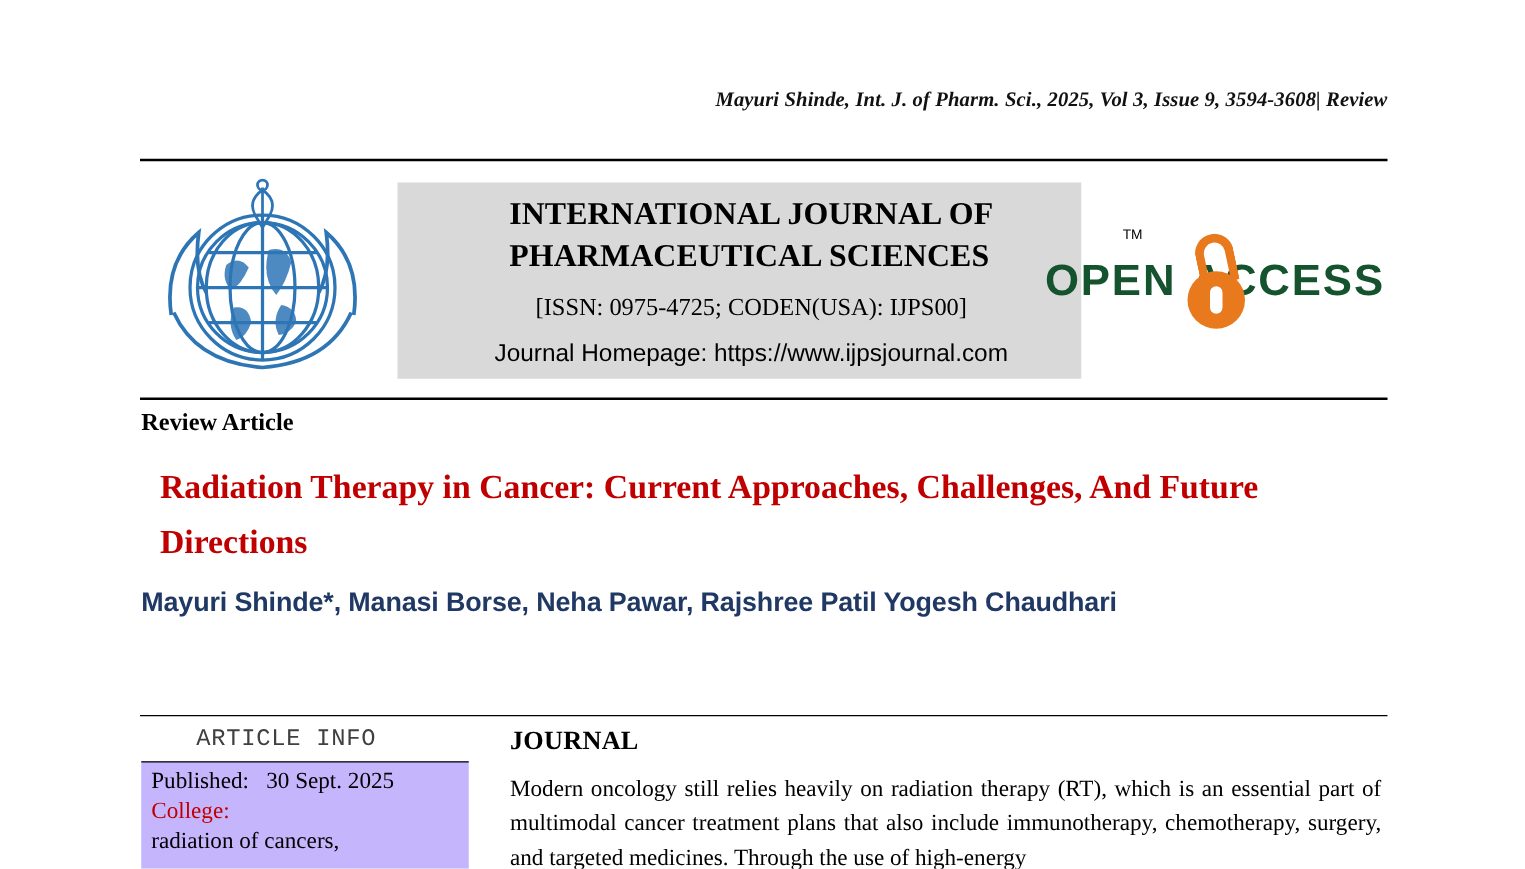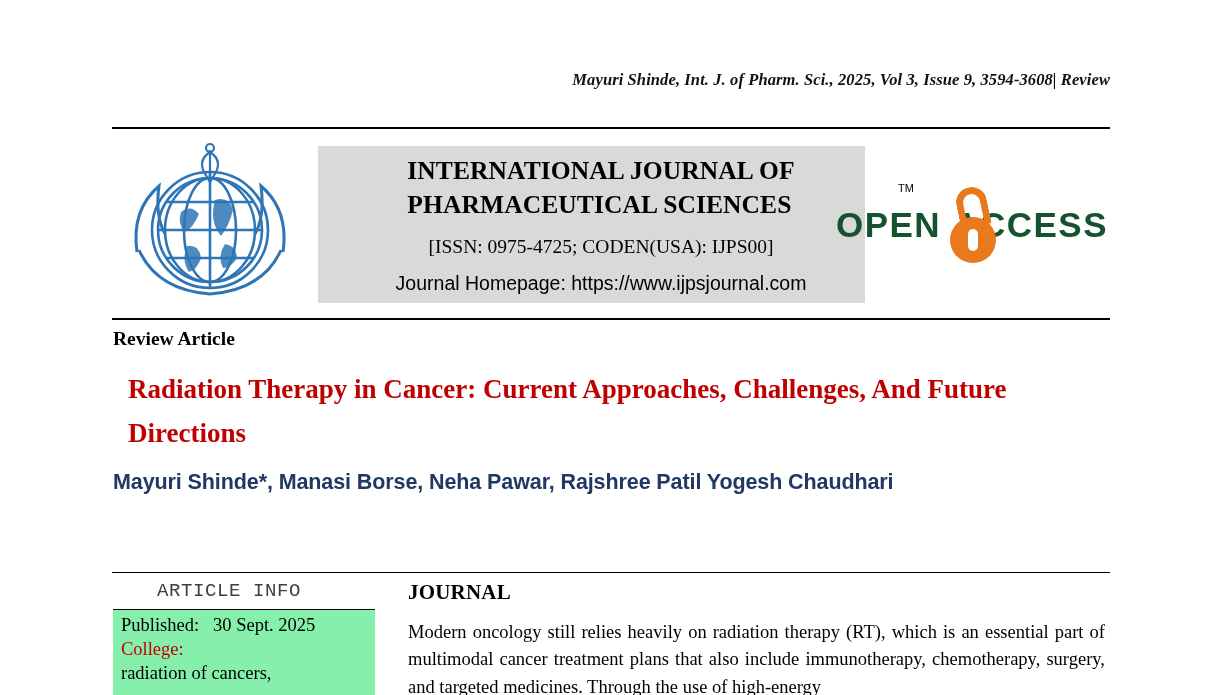--- a/index.html
+++ b/index.html
@@ -236,21 +236,21 @@
     color: #404040;
     letter-spacing: 0.6px;
     margin-left: 44px;
   }
   .info-box {
     position: absolute;
     left: 113px;
     top: 609px;
     width: 262px;
     height: 86px;
-    background: #86efac;
+    background: #c4b5fd;
     border-top: 1.5px solid #000000;
     box-sizing: border-box;
     padding: 5px 8px 0 8px;
   }
   .info-published {
     font-family: "Liberation Serif", serif;
     font-size: 18.5px;
     color: #000000;
     white-space: pre;
   }

